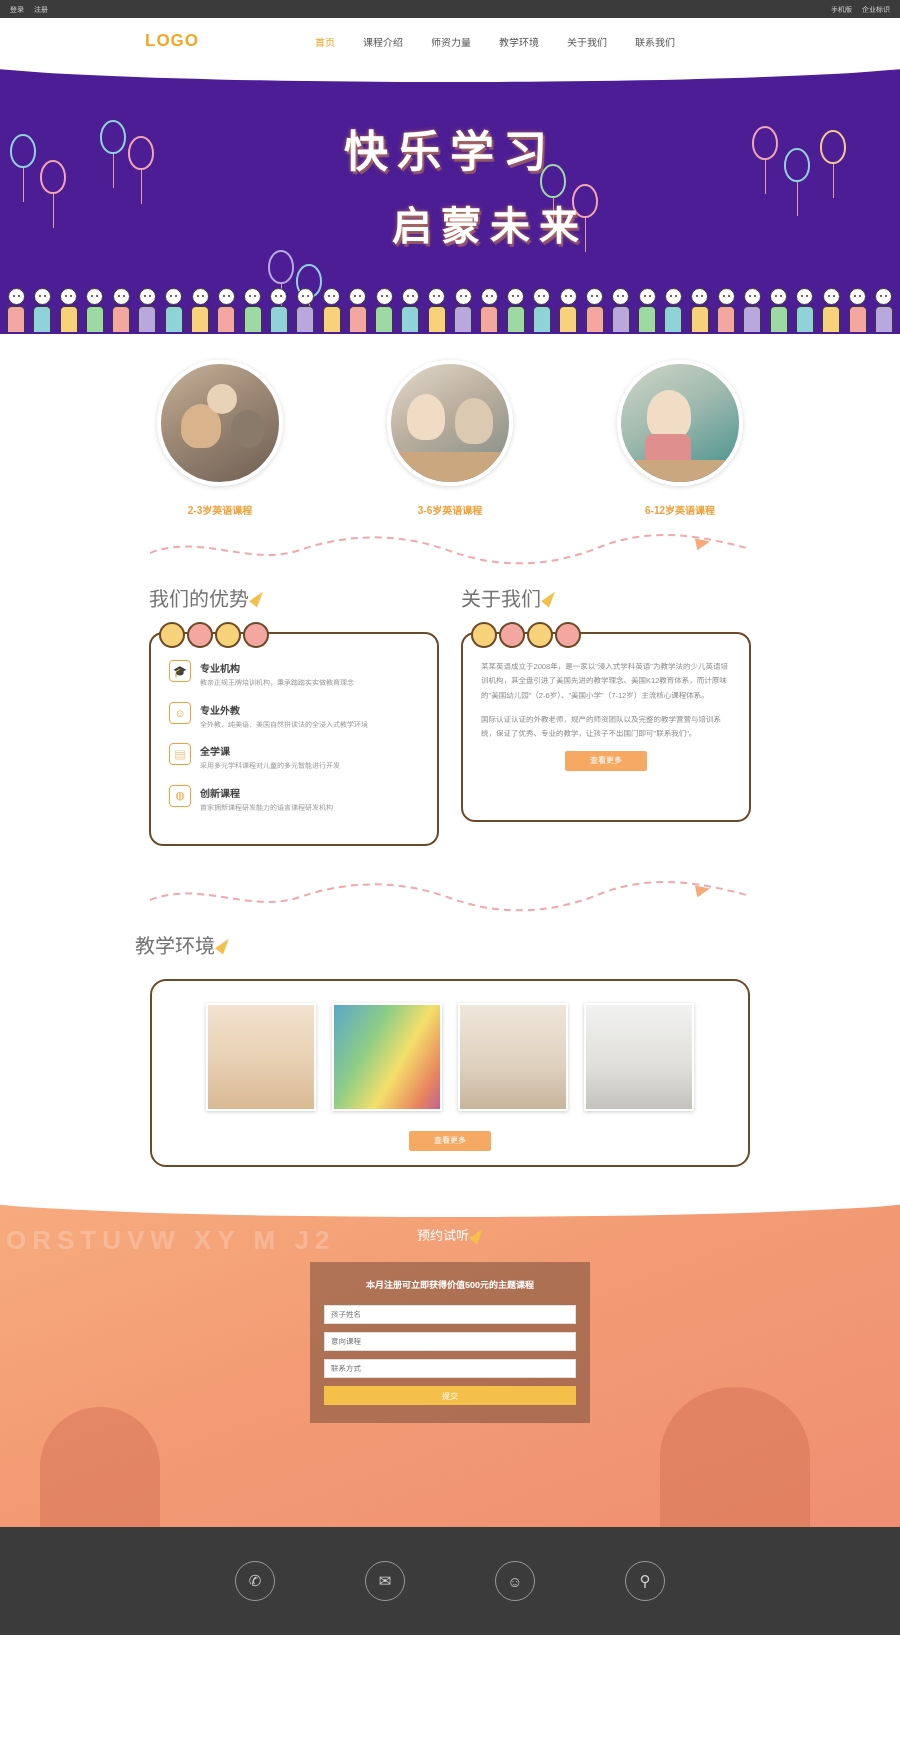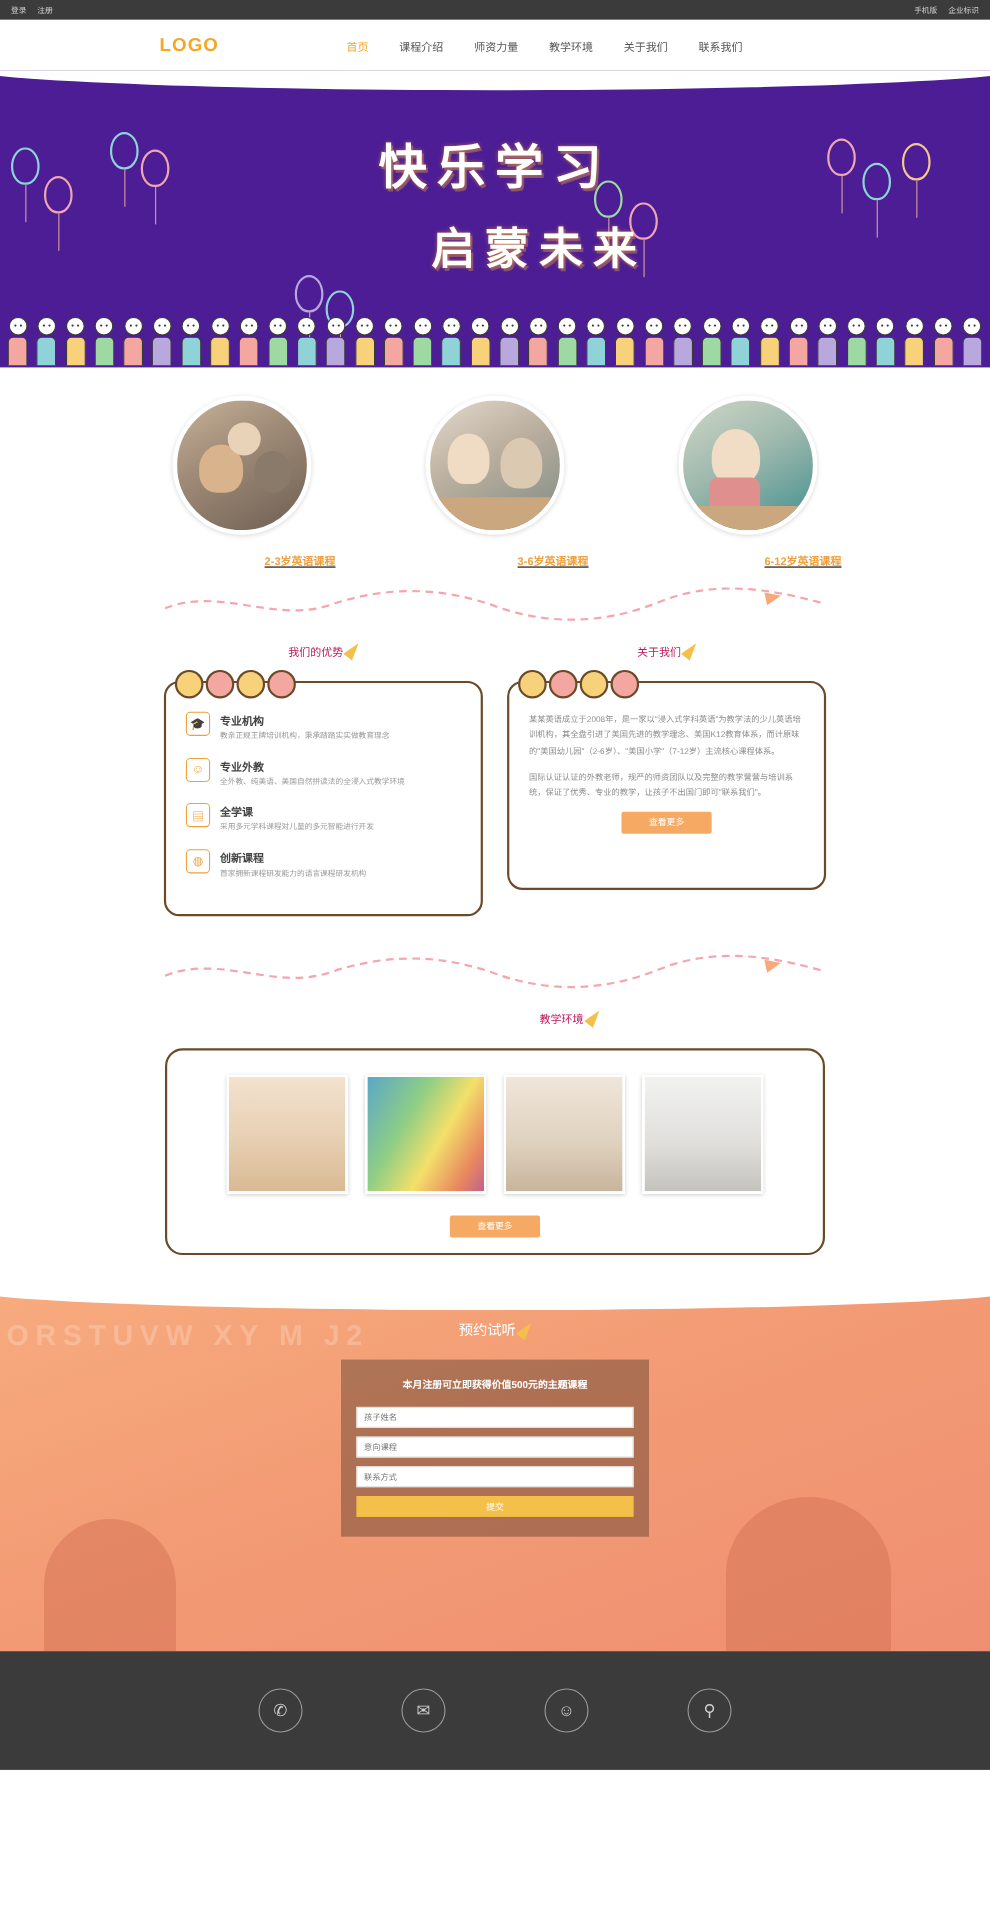--- a/index.html
+++ b/index.html
@@ -119,21 +119,21 @@
     border-radius: 5px 5px 0 0;
   }
 
   
   .courses {
     display: flex;
     justify-content: center;
     gap: 60px;
     padding: 26px 0 8px;
   }
-  .course { width: 170px; text-align: right; text-decoration: underline; }
+  .course { width: 170px; text-align: center; }
   .course .circ {
     width: 126px; height: 126px;
     border-radius: 50%;
     margin: 0 auto;
     border: 4px solid #fff;
     box-shadow: 0 1px 5px rgba(0,0,0,.16);
     overflow: hidden;
     position: relative;
   }
   .course .circ i { position: absolute; display: block; }
@@ -158,27 +158,26 @@
 
   
   .panels {
     display: flex;
     justify-content: center;
     gap: 22px;
     padding: 0 0 6px;
   }
   .panel { width: 290px; position: relative; }
   .sec-title {
-    font-size: 10px;
-    color: #be185d;
+    font-size: 20px;
+    color: #737373;
     margin-bottom: 20px;
     display: flex;
     align-items: center;
     gap: 4px;
-    justify-content: center;
   }
   .pencil {
     display: inline-block; width: 0; height: 0;
     border-left: 5px solid transparent; border-right: 5px solid transparent;
     border-bottom: 16px solid #f5c04a; transform: rotate(38deg);
   }
   .card {
     position: relative;
     border: 2px solid #6b4a28;
     border-radius: 14px;

